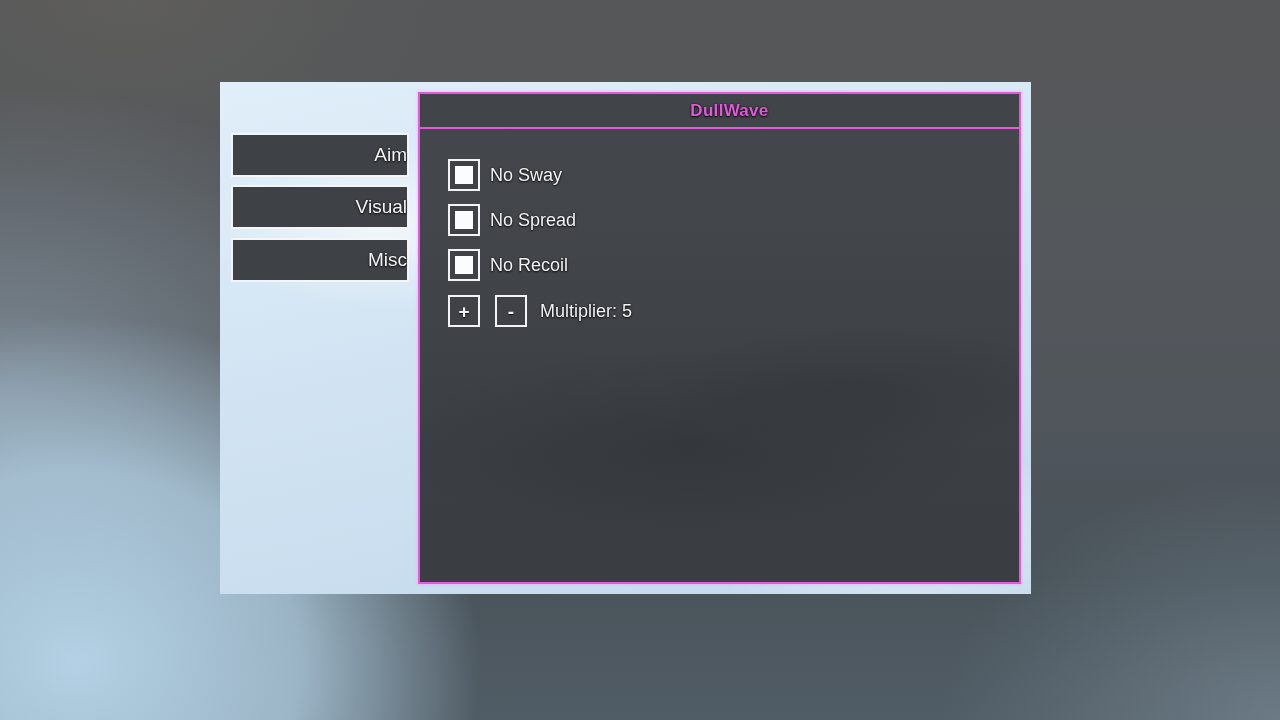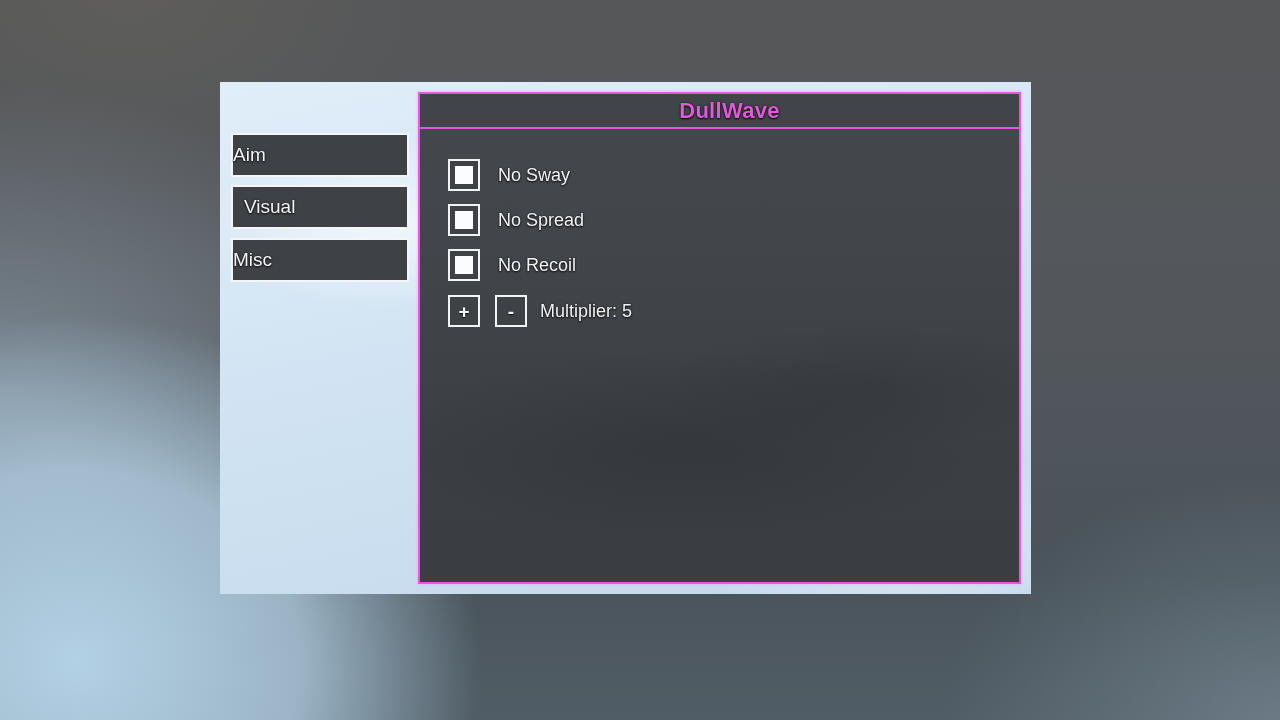--- a/index.html
+++ b/index.html
@@ -28,21 +28,21 @@
 
   
   .tab-btn {
     position: absolute;
     left: 11px;
     width: 178px; height: 44px;
     background: #3e4145;
     border: 2px solid #f3f5f6;
     color: #f3f4f5;
     font-size: 19px;
-    display: flex; align-items: center; justify-content: flex-start;
+    display: flex; align-items: center; justify-content: flex-end;
     text-shadow: 0 1px 2px rgba(0,0,0,0.85), 0 0 2px rgba(0,0,0,0.5);
     cursor: pointer;
   }
   .tab-btn:nth-of-type(1) { top: 51px; }
   .tab-btn:nth-of-type(2) { top: 103px; padding-left: 11px; }
   .tab-btn:nth-of-type(3) { top: 156px; }
 
   
   .panel {
     position: absolute;
@@ -56,21 +56,21 @@
       linear-gradient(180deg, #44474b 0%, #42454a 30%, #3b3f44 75%, #3a3e43 100%);
   }
   .titlebar {
     height: 35px;
     border-bottom: 2px solid #e358dd;
     background: rgba(0,0,0,0.04);
     display: flex; align-items: center; justify-content: center;
   }
   .titlebar .title {
     color: #df59d9;
-    font-size: 22px;
+    font-size: 17px;
     font-weight: bold;
     letter-spacing: 0.3px;
     text-shadow: 0 1px 2px rgba(0,0,0,0.9), 0 0 2px rgba(0,0,0,0.6);
     padding-left: 20px;
   }
   .panel-content { padding: 30px 0 0 28px; }
 
   
   .check-row {
     display: flex; align-items: center;
@@ -80,21 +80,21 @@
   .checkbox {
     width: 32px; height: 32px;
     border: 2px solid #f2f4f5;
     background: #3e4146;
     display: flex; align-items: center; justify-content: center;
     cursor: pointer;
     flex: 0 0 auto;
   }
   .checkbox .inner { width: 18px; height: 18px; background: #fbfcfd; }
   .check-label {
-    margin-left: 18px;
+    margin-left: 10px;
     color: #f2f3f4;
     font-size: 18px;
     text-shadow: 0 1px 2px rgba(0,0,0,0.85), 0 0 2px rgba(0,0,0,0.5);
   }
 
   
   .mult-row { display: flex; align-items: center; margin-top: 14px; height: 32px; }
   .step-btn {
     width: 32px; height: 32px;
     border: 2px solid #f2f4f5;

